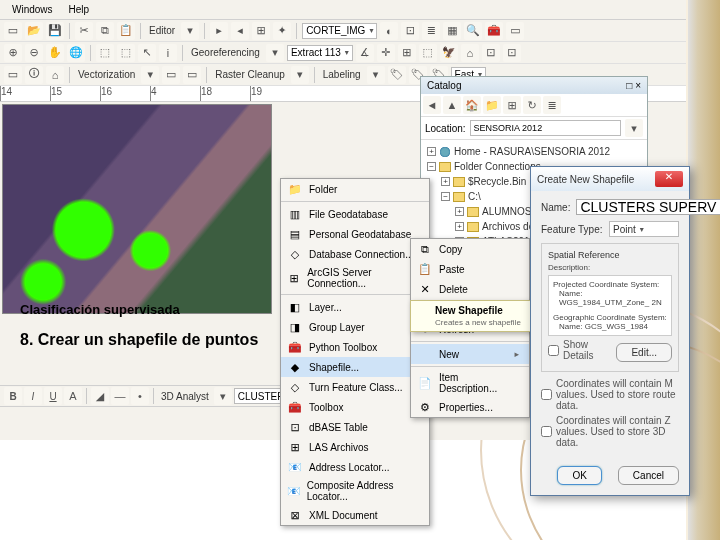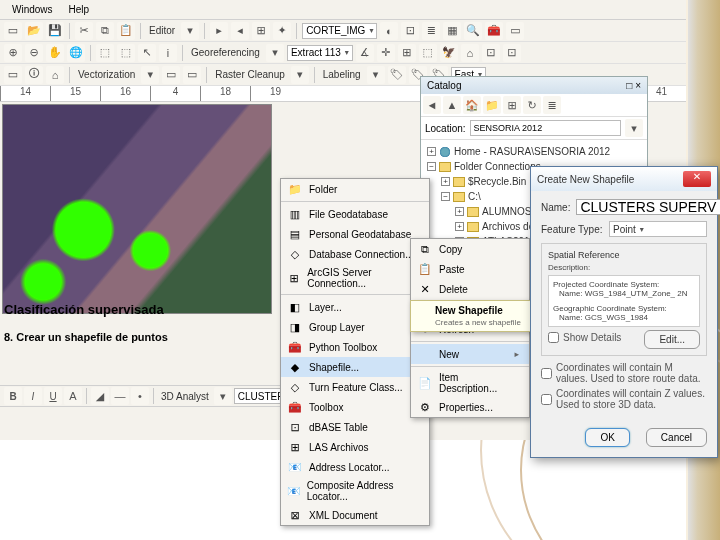--- a/index.html
+++ b/index.html
@@ -16,34 +16,34 @@
   .menubar span { padding: 2px 8px; cursor: pointer; }
   
   .toolbar { display: flex; align-items: center; background: #f4f2ec; border-bottom: 1px solid #e0e0e0; padding: 2px 4px; height: 22px; gap: 3px; }
   .tbtn { width: 18px; height: 18px; display: inline-flex; align-items: center; justify-content: center; background: #f8f6f0; border: 1px solid transparent; border-radius: 2px; cursor: pointer; font-size: 11px; color: #555; }
   .sep { width: 1px; height: 16px; background: #c8c8c8; margin: 0 2px; }
   .tlabel { font-size: 10px; color: #333; padding: 0 3px; }
   .combo { display: inline-flex; align-items: center; background: #fff; border: 1px solid #bbb; height: 16px; padding: 0 3px; font-size: 9px; gap: 4px; }
   .combo .arrow { font-size: 8px; color: #555; }
   
   .ruler { height: 16px; background: #fff; border-bottom: 1px solid #d0d0d0; display: flex; font-size: 8px; color: #555; }
-  .ruler span { width: 50px; text-align: center; border-left: 1px solid #888; }
+  .ruler span { width: 50px; border-left: 1px solid #888; }
   
   .workspace { display: flex; height: 340px; }
   .map-area { width: 270px; height: 210px; border: 1px solid #888; background: #4a4050; margin: 2px 0 0 2px; position: relative; overflow: hidden; }
   .sat { position: absolute; inset: 0; background:
      radial-gradient(circle at 30% 60%, #3eff00 0 12%, transparent 14%),
      radial-gradient(circle at 55% 70%, #3eff00 0 8%, transparent 10%),
      radial-gradient(circle at 15% 85%, #3eff00 0 6%, transparent 8%),
      linear-gradient(130deg, #55486a 0 35%, #695878 36% 55%, #8b6e7a 56% 68%, #47634b 70% 100%);
      filter: contrast(1.2); }
   
-  .text-area { position: absolute; left: 4px; top: 302px; width: 286px; }
+  .text-area { position: absolute; left: 20px; top: 302px; width: 286px; }
   .text-area .title { font-weight: bold; font-size: 13px; }
-  .text-area .step { font-weight: bold; font-size: 11px; margin-top: 14px; }
+  .text-area .step { font-weight: bold; font-size: 16px; margin-top: 14px; }
   
   .bottom-toolbar { position: absolute; left: 0; top: 385px; width: 686px; height: 22px; display: flex; align-items: center; background: #f4f2ec; border-top: 1px solid #d0d0d0; border-bottom: 1px solid #d0d0d0; padding: 0 4px; gap: 2px;}
   
   
   .catalog { position: absolute; left: 420px; top: 76px; width: 228px; height: 230px; background: #fff; border: 1px solid #9aa; }
   .catalog-title { background: linear-gradient(#e8f0f6, #d2e0ec); padding: 3px 6px; font-size: 10px; display: flex; justify-content: space-between; }
   .catalog-tb { display: flex; padding: 2px; border-bottom: 1px solid #ddd; gap: 2px; }
   .catalog-loc { display: flex; align-items: center; gap: 4px; padding: 2px 4px; border-bottom: 1px solid #ddd; }
   .catalog-loc input { flex: 1; border: 1px solid #bbb; height: 16px; font-size: 9px; padding: 0 3px; }
   .tree { padding: 4px 6px; font-size: 9px; line-height: 15px; color: #333; }
@@ -58,21 +58,21 @@
   .menu-item:hover, .menu-item.hi { background: #cfe3f7; }
   .menu-item .mi-icon { width: 16px; height: 14px; display: inline-flex; align-items: center; justify-content: center; font-size: 11px; }
   .menu-item .arrow-r { margin-left: auto; font-size: 9px; color: #666; }
   .menu-sep { border-top: 1px solid #ccc; margin: 2px 0; }
   
   .menu1 { left: 280px; top: 178px; width: 150px; }
   .menu2 { left: 410px; top: 238px; width: 120px; }
   .menu3 { left: 410px; top: 300px; width: 140px; }
   
   
-  .dialog { position: absolute; left: 530px; top: 166px; width: 188px; background: #f0f0f0; border: 1px solid #5a7aa0; box-shadow: 3px 3px 10px rgba(0,0,0,0.4); }
+  .dialog { position: absolute; left: 530px; top: 166px; width: 160px; background: #f0f0f0; border: 1px solid #5a7aa0; box-shadow: 3px 3px 10px rgba(0,0,0,0.4); }
   .dlg-titlebar { background: linear-gradient(#fff,#e0ebf5); display: flex; justify-content: space-between; align-items: center; padding: 4px 6px; }
   .dlg-titlebar .title { font-size: 10px; color: #333; }
   .dlg-close { width: 28px; height: 16px; background: linear-gradient(#e66,#c22); color: #fff; text-align: center; border-radius: 2px; font-size: 10px; cursor: pointer; }
   .dlg-body { padding: 8px 10px; font-size: 9px; color: #333; }
   .dlg-row { display: flex; align-items: center; margin-bottom: 6px; gap: 6px; }
   .dlg-row label { width: 62px; }
   .dlg-row input, .dlg-row select { flex: 1; border: 1px solid #aaa; height: 16px; font-size: 14px; padding: 0 3px; }
   .dlg-group { border: 1px solid #ccc; padding: 6px; margin-bottom: 6px; }
   .dlg-group .gtitle { font-size: 9px; margin-bottom: 3px; }
   .dlg-group .line { font-size: 8px; color: #444; }

